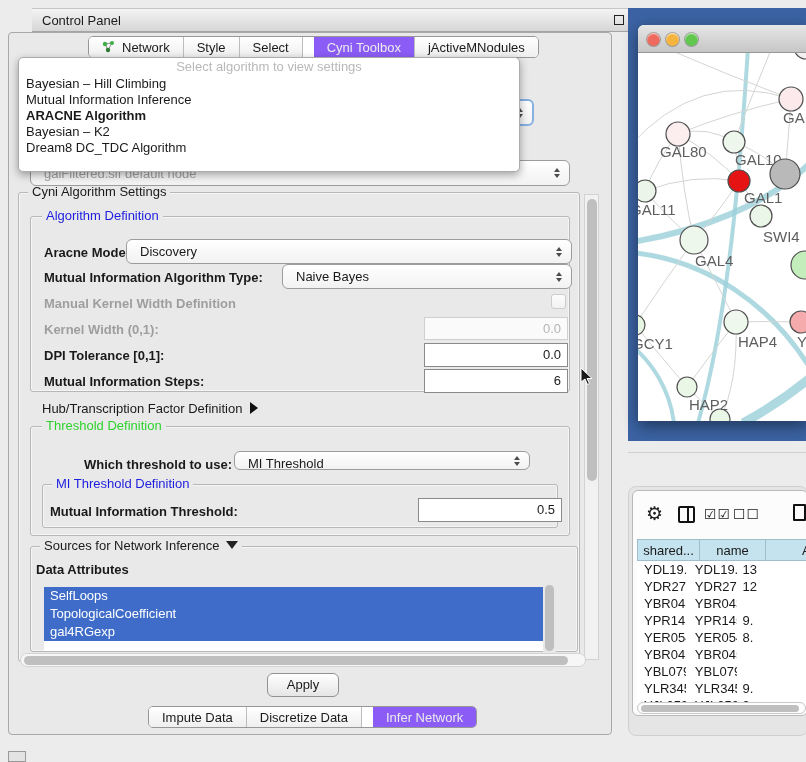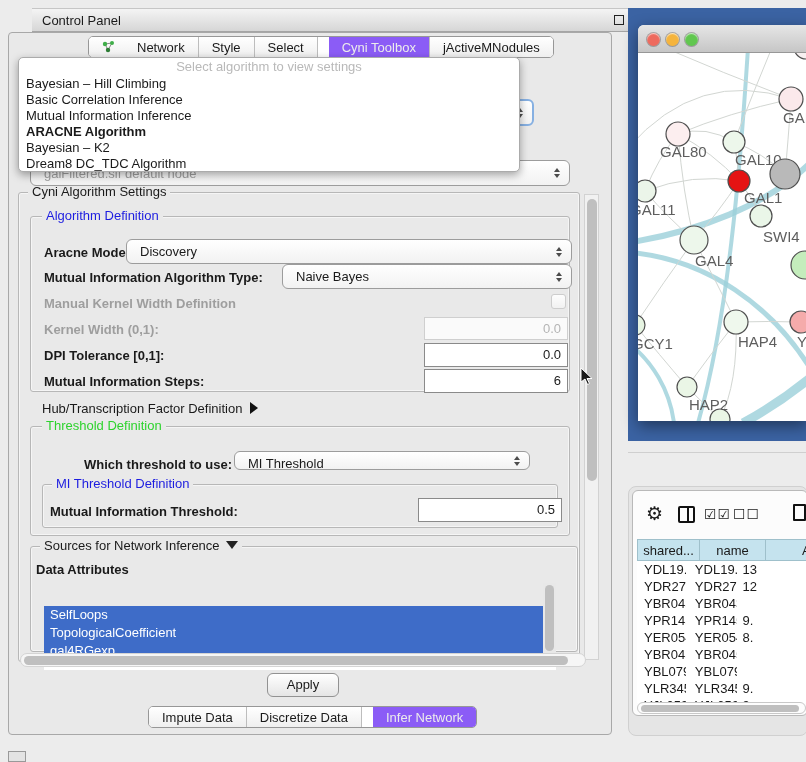--- a/index.html
+++ b/index.html
@@ -14,21 +14,21 @@
       background:linear-gradient(#f4f4f4,#d6d6d6);border-top:1px solid #c6c6c6;border-bottom:1px solid #a5a5a5;margin-left:32px;}
   .cp-title{left:10px;top:0;line-height:23px;}
   .float-btn{right:28px;top:6px;width:10px;height:10px;border:1.5px solid #222;background:transparent;}
   .close-btn{right:9px;top:0px;font-size:17px;font-weight:bold;line-height:22px;}
 
   .cp-body{left:8px;top:32px;width:604px;height:703px;background:#e9e9e9;
       border:1px solid #a8a8a8;border-radius:4px;}
 
   
   .tabbar{display:flex;height:22px;border:1px solid #979797;border-radius:5px;overflow:hidden;background:#fff;}
-  .tab{padding:0 13px;display:flex;align-items:center;gap:22px;border-right:1px solid #bdbdbd;
+  .tab{padding:0 13px;display:flex;align-items:center;gap:7px;border-right:1px solid #bdbdbd;
        background:linear-gradient(#ffffff,#efefef);white-space:nowrap;}
   .tab:last-child{border-right:none;}
   .tab.sel{background:#8b5cf6;color:#ececec;margin-left:11px;}
 
   
   .algo-pop{left:18px;top:57px;width:502px;height:115px;background:#fff;border:1px solid #ababab;
       border-radius:5px;box-shadow:0 3px 9px rgba(0,0,0,.35);z-index:20;}
   .algo-prompt{text-align:center;color:#b9b9b9;line-height:18px;}
   .algo-item{padding-left:7px;line-height:16px;white-space:nowrap;}
 
@@ -137,21 +137,20 @@
   <span>galFiltered.sif default node</span>
   <span class="spin">
       <span class="tri-u"></span>
       <span class="tri-d"></span>
     </span>
 </div>
 
 <div class="abs algo-pop">
   <div class="algo-prompt">Select algorithm to view settings</div>
   <div class="algo-item">Bayesian – Hill Climbing</div>
-  <div class="algo-item">Basic Correlation Inference</div>
   <div class="algo-item">Mutual Information Inference</div>
   <div class="algo-item bold">ARACNE Algorithm</div>
   <div class="algo-item">Bayesian – K2</div>
   <div class="algo-item">Dream8 DC_TDC Algorithm</div>
 </div>
 
 <div class="abs group" style="left:18px;top:192px;width:562px;height:470px"></div>
 <span class="abs gtitle" style="left:28px;top:185px">Cyni Algorithm Settings</span>
 
 <div class="abs sb-track-v" style="left:584px;top:194px;width:15px;height:466px">
@@ -209,21 +208,21 @@
 
 <div class="abs group" style="left:42px;top:484px;width:516px;height:44px"></div>
 <span class="abs gtitle" style="left:52px;top:477px;color:var(--blue,#1d1de0)">MI Threshold Definition</span>
 <span class="abs bold" style="left:50px;top:504px">Mutual Information Threshold:</span>
 <div class="abs field" style="left:418px;top:498px;width:144px;height:24px"><span>0.5</span></div>
 
 <div class="abs group" style="left:30px;top:546px;width:548px;height:106px"></div>
 <span class="abs gtitle" style="left:40px;top:539px"><span>Sources for Network Inference</span><span class="tri-dn"></span></span>
 <span class="abs bold" style="left:36px;top:562px">Data Attributes</span>
 
-<div class="abs src-list" style="left:44px;top:606px;width:512px;height:64px">
+<div class="abs src-list" style="left:44px;top:587px;width:512px;height:64px">
   <div class="src-item">SelfLoops</div>
   <div class="src-item">TopologicalCoefficient</div>
   <div class="src-item">gal4RGexp</div>
 </div>
 <div class="abs" style="left:543px;top:583px;width:13px;height:70px;background:#e8e8e8">
   <div class="abs sb-thumb" style="left:2px;top:2px;width:9px;height:66px"></div>
 </div>
 
 <div class="abs sb-track-h" style="left:20px;top:653px;width:566px;height:14px">
   <div class="abs sb-thumb" style="left:3px;top:2px;width:544px;height:9px"></div>

